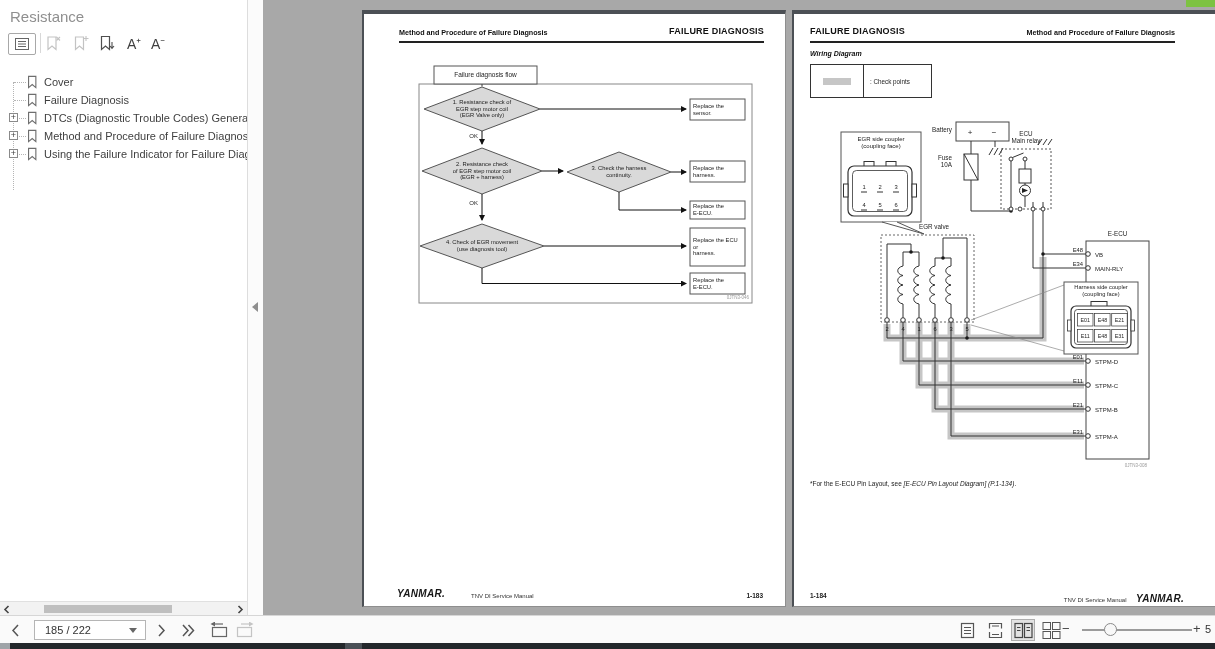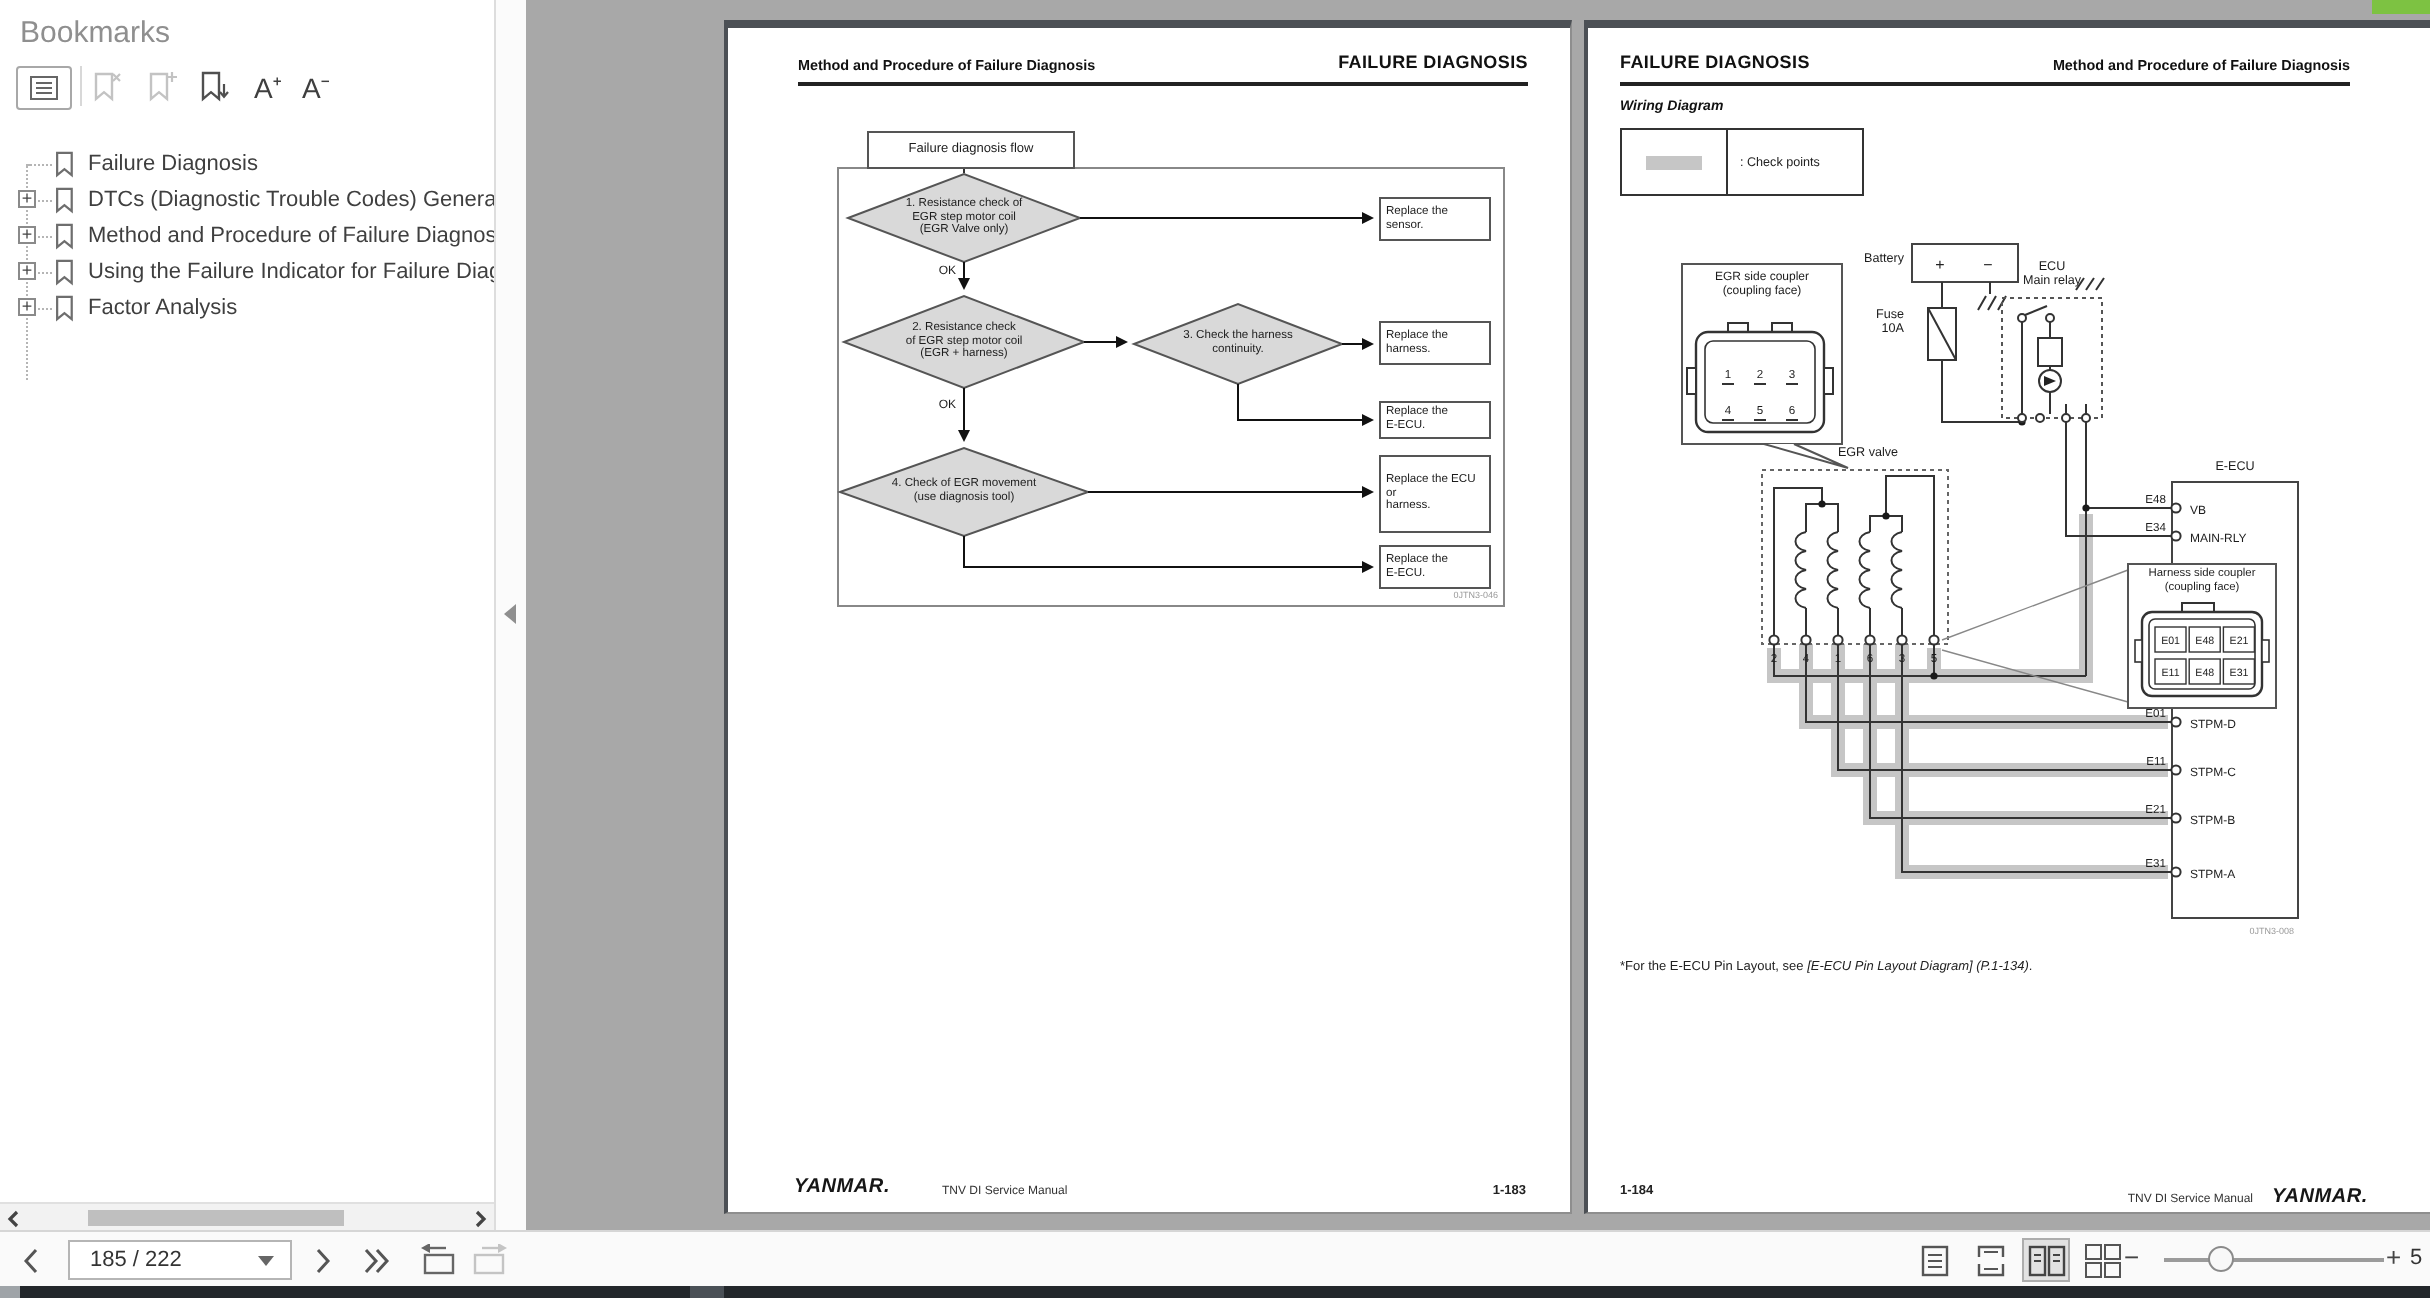--- a/index.html
+++ b/index.html
@@ -64,21 +64,21 @@
   #zoom-thumb{position:absolute;left:1104px;top:7px;width:13px;height:13px;border-radius:50%;background:#f8f8f8;border:1px solid #8a8a8a;box-sizing:border-box;}
   .zlabel{position:absolute;font-size:13px;color:#444;top:5px;}
 
   
   #taskbar{position:absolute;left:0;top:643px;width:1215px;height:6px;background:#23272b;}
 </style>
 </head>
 <body>
 
 <div id="panel">
-  <div id="panel-title">Bookmarks</div>
+  <div id="panel-title">Resistance</div>
 
   <div class="pbtn" style="left:8px;width:26px;border:1px solid #a8a8a8;border-radius:2px;">
     <svg width="14" height="12" viewBox="0 0 14 12">
       <rect x="0.5" y="0.5" width="13" height="11" fill="none" stroke="#666"></rect>
       <line x1="3" y1="3.5" x2="11" y2="3.5" stroke="#666"></line>
       <line x1="3" y1="6" x2="11" y2="6" stroke="#666"></line>
       <line x1="3" y1="8.5" x2="11" y2="8.5" stroke="#666"></line>
     </svg>
   </div>
   <div id="panel-divider"></div>
@@ -104,20 +104,27 @@
   <div class="pbtn" style="left:122px;width:24px;font-size:14px;color:#3f3f3f;">
     <span>A⁺</span>
   </div>
   <div class="pbtn" style="left:146px;width:24px;font-size:14px;color:#3f3f3f;">
     <span>A⁻</span>
   </div>
 
   <div id="tree">
     <div class="tvline"></div>
 
+    <div class="trow">
+      <span class="tstub"></span>
+      <span class="tbm"><svg width="12" height="14" viewBox="0 0 14 16">
+            <path d="M3,1.5 h8.5 v13 l-4.25,-3.5 l-4.25,3.5 Z" fill="none" stroke="#6e6e6e" stroke-width="1.3"></path>
+          </svg></span>
+      <span class="tlabel">Cover</span>
+    </div>
     <div class="trow">
       <span class="tstub"></span>
       <span class="tbm"><svg width="12" height="14" viewBox="0 0 14 16">
             <path d="M3,1.5 h8.5 v13 l-4.25,-3.5 l-4.25,3.5 Z" fill="none" stroke="#6e6e6e" stroke-width="1.3"></path>
           </svg></span>
       <span class="tlabel">Failure Diagnosis</span>
     </div>
     <div class="trow">
       <span class="tstub"></span>
         <span class="texp"></span>
@@ -135,28 +142,20 @@
       <span class="tlabel">Method and Procedure of Failure Diagnosis</span>
     </div>
     <div class="trow">
       <span class="tstub"></span>
         <span class="texp"></span>
       <span class="tbm"><svg width="12" height="14" viewBox="0 0 14 16">
             <path d="M3,1.5 h8.5 v13 l-4.25,-3.5 l-4.25,3.5 Z" fill="none" stroke="#6e6e6e" stroke-width="1.3"></path>
           </svg></span>
       <span class="tlabel">Using the Failure Indicator for Failure Diagnosis</span>
     </div>
-    <div class="trow">
-      <span class="tstub"></span>
-        <span class="texp"></span>
-      <span class="tbm"><svg width="12" height="14" viewBox="0 0 14 16">
-            <path d="M3,1.5 h8.5 v13 l-4.25,-3.5 l-4.25,3.5 Z" fill="none" stroke="#6e6e6e" stroke-width="1.3"></path>
-          </svg></span>
-      <span class="tlabel">Factor Analysis</span>
-    </div>
   </div>
 </div>
 
 <div id="pscroll">
   <svg class="abs" style="left:3px;top:3px;" width="8" height="9" viewBox="0 0 8 9">
       <polyline points="5.5,1 2,4.5 5.5,8" fill="none" stroke="#444" stroke-width="1.6"></polyline>
     </svg>
   <div id="pscroll-thumb"></div>
   <svg class="abs" style="left:236px;top:3px;" width="8" height="9" viewBox="0 0 8 9">
       <polyline points="2.5,1 6,4.5 2.5,8" fill="none" stroke="#444" stroke-width="1.6"></polyline>

